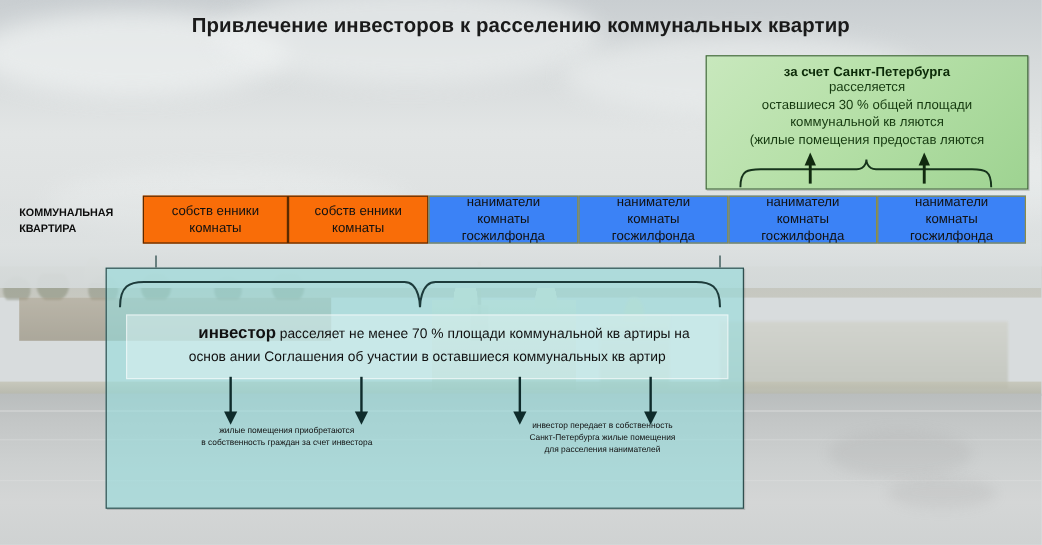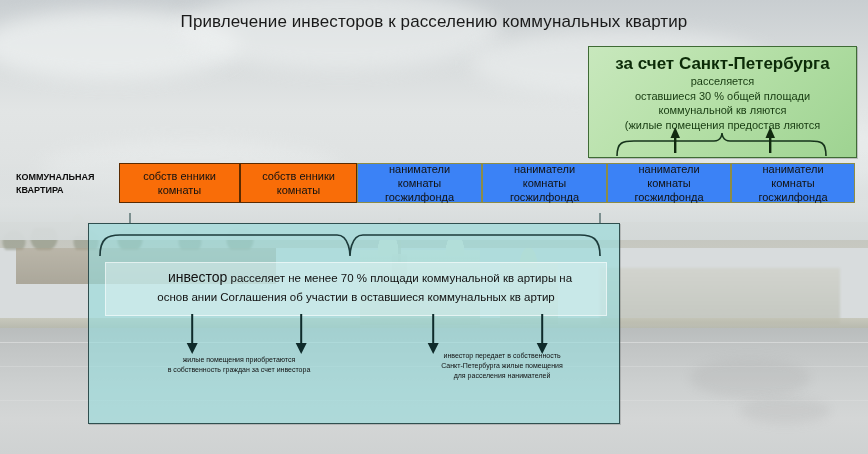--- a/index.html
+++ b/index.html
@@ -53,47 +53,47 @@
   .embankment{position:absolute;left:0;right:0;top:318px;height:12px;
         background:linear-gradient(180deg,#c3c3b4,#adaea0);opacity:.8;}
   .water{position:absolute;left:0;right:0;top:328px;bottom:0;
         background:linear-gradient(180deg,#b9bdbd 0%,#c3c6c6 18%,#cdd0d0 45%,#d4d6d6 72%,#cfd2d2 100%);}
   .ripple{position:absolute;left:0;right:0;height:1px;background:rgba(255,255,255,.35);}
   .dirt{position:absolute;border-radius:50%;background:rgba(160,162,158,.18);filter:blur(5px);}
 
   
   #diagram{position:absolute;inset:0;z-index:2;}
   .title{position:absolute;left:0;right:0;top:12px;text-align:center;
-    font-size:17px;font-weight:normal;color:#1a1a1a;letter-spacing:.1px;}
+    font-size:17px;font-weight:bold;color:#1a1a1a;letter-spacing:.1px;}
 
   .spb-box{position:absolute;left:588px;top:46px;width:267px;height:110px;
     background:linear-gradient(135deg,#c8e8bd 0%,#b6e0a8 45%,#9ed391 100%);
     border:1.5px solid #3f6b35;box-shadow:1px 1px 0 rgba(0,0,0,.18);
     text-align:center;color:#14330e;}
-  .spb-title{font-size:17px;font-weight:bold;margin-top:7px;color:#0c2b08;}
+  .spb-title{font-size:11px;font-weight:bold;margin-top:7px;color:#0c2b08;}
   .spb-line{font-size:11px;line-height:14.5px;color:#163a10;}
 
   .kk-label{position:absolute;left:16px;top:171px;width:110px;
     font-size:9px;font-weight:bold;color:#0d0d0d;line-height:13px;}
 
   .row{position:absolute;left:119px;top:163px;height:40px;display:flex;}
   .cell{box-sizing:border-box;border:1px solid #3b3b3b;display:flex;flex-direction:column;
     align-items:center;justify-content:center;text-align:center;
     font-size:11px;line-height:14px;color:#111;}
   .cell.orange{background:#f96d08;border-color:#5a2a00;font-size:11px;}
   .cell.yellow{background:#3b82f6;border-color:#8c8c46;}
 
   .teal-box{position:absolute;left:88px;top:223px;width:530px;height:199px;
     background:rgba(150,219,219,.62);
     border:1.5px solid #2f4f4f;box-shadow:1px 1px 0 rgba(0,0,0,.15);}
   .text-band{position:absolute;left:105px;top:262px;width:500px;height:52px;
     background:rgba(235,248,248,.42);border:1px solid rgba(255,255,255,.55);}
   .inv-text{position:absolute;left:110px;top:268px;width:492px;text-align:center;
     font-size:11.5px;line-height:19px;color:#111;}
-  .inv-text .b{font-size:14px;font-weight:normal;margin-left:28px;}
+  .inv-text .b{font-size:14px;font-weight:bold;margin-left:28px;}
 
   .note{position:absolute;font-size:7px;line-height:10px;color:#111;text-align:center;}
   .note-left{left:128px;top:355px;width:222px;}
   .note-right{left:388px;top:351px;width:228px;}
 
   svg.overlay{position:absolute;inset:0;width:868px;height:454px;pointer-events:none;}
 </style>
 </head>
 <body>
 

